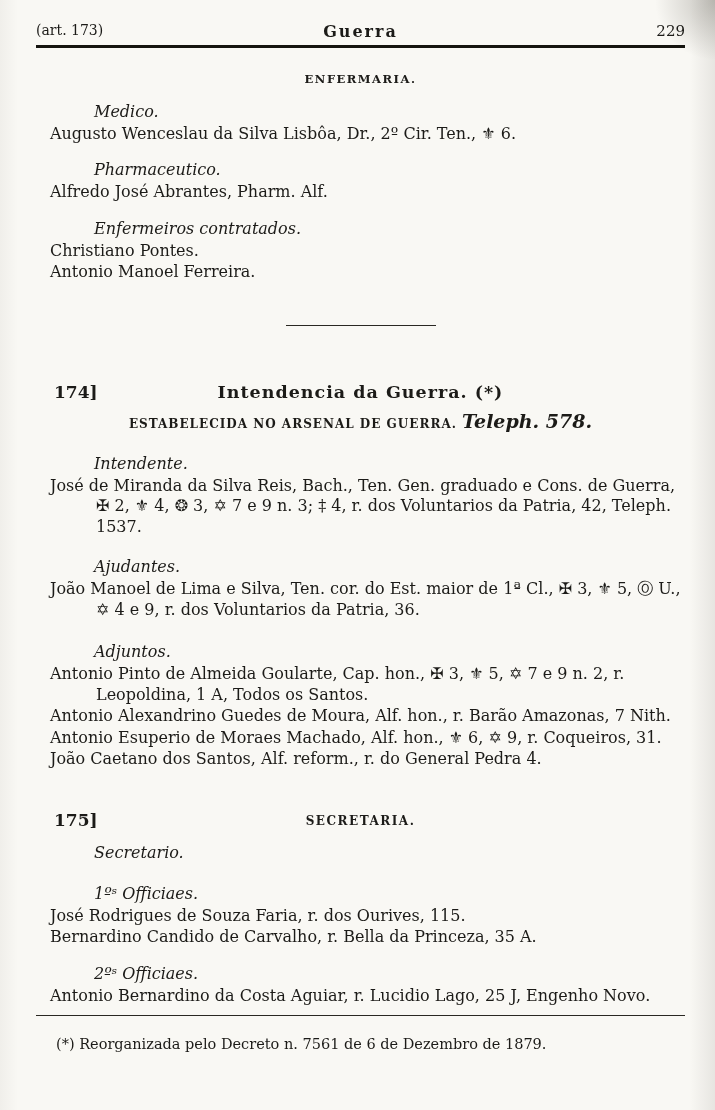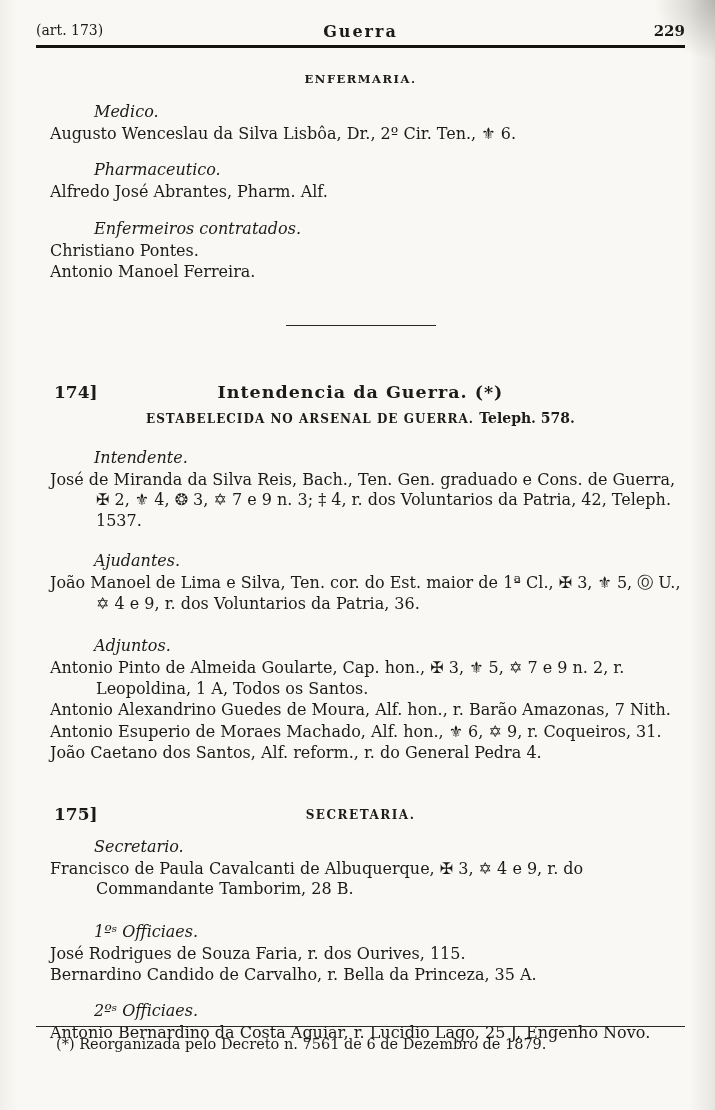--- a/index.html
+++ b/index.html
@@ -22,21 +22,21 @@
       #f9f8f4;
   }
   
   .hdr {
     display: flex; align-items: flex-start;
     border-bottom: 3px solid #15140f;
     padding-bottom: 4px;
   }
   .hdr .left  { width: 170px; font-size: 14px; }
   .hdr .center{ flex: 1; text-align: center; font-weight: 700; font-size: 16px; letter-spacing: 2px; }
-  .hdr .right { width: 170px; text-align: right; font-size: 15px; font-weight: 700; }
+  .hdr .right { width: 170px; text-align: right; font-size: 15px; font-weight: 400; }
 
   .caps-title {
     text-align: center;
     font-size: 11.5px;
     letter-spacing: 1.5px;
     font-weight: 600;
     margin-top: 24px;
   }
   .role {
     font-style: italic;
@@ -71,26 +71,26 @@
   .num-title .title-caps {
     font-size: 12px; letter-spacing: 1.5px; font-weight: 700;
   }
   .subtitle {
     text-align: center;
     font-size: 12px;
     letter-spacing: 1px;
     font-weight: 600;
     margin-top: 8px;
   }
-  .subtitle .teleph { font-size: 14px; letter-spacing: 0; font-weight: 600; }
+  .subtitle .teleph { font-style: italic; font-size: 19px; letter-spacing: 0; font-weight: 600; }
   .footnote-block {
     position: absolute;
     left: 36px; right: 30px; bottom: 58px;
     border-top: 1.3px solid #2a2823;
-    padding-top: 9px;
+    padding-top: 20px;
   }
   .footnote-block .fn {
     font-size: 14.5px;
     margin: 0 0 0 20px;
   }
 </style>
 </head>
 <body>
 
 <div class="page">
@@ -135,21 +135,20 @@
   <p class="entry">Antonio Alexandrino Guedes de Moura, Alf. hon., r. Barão Amazonas, 7 Nith.</p>
   <p class="entry">Antonio Esuperio de Moraes Machado, Alf. hon., ⚜ 6, ✡ 9, r. Coqueiros, 31.</p>
   <p class="entry">João Caetano dos Santos, Alf. reform., r. do General Pedra 4.</p>
 
   <div class="num-title" style="margin-top:40px;">
     <span class="num">175]</span>
     <span class="title-caps">SECRETARIA.</span>
   </div>
 
   <p class="role" style="margin-top:14px;">Secretario.</p>
-  <p class="entry">Francisco de Paula Cavalcanti de Albuquerque, ✠ 3, ✡ 4 e 9, r. do Commandante Tamborim, 28 B.</p>
 
   <p class="role" style="margin-top:22px;">1ºˢ Officiaes.</p>
   <p class="entry">José Rodrigues de Souza Faria, r. dos Ourives, 115.</p>
   <p class="entry">Bernardino Candido de Carvalho, r. Bella da Princeza, 35 A.</p>
 
   <p class="role" style="">2ºˢ Officiaes.</p>
   <p class="entry">Antonio Bernardino da Costa Aguiar, r. Lucidio Lago, 25 J, Engenho Novo.</p>
 
   <div class="footnote-block">
     <p class="fn">(*) Reorganizada pelo Decreto n. 7561 de 6 de Dezembro de 1879.</p>

